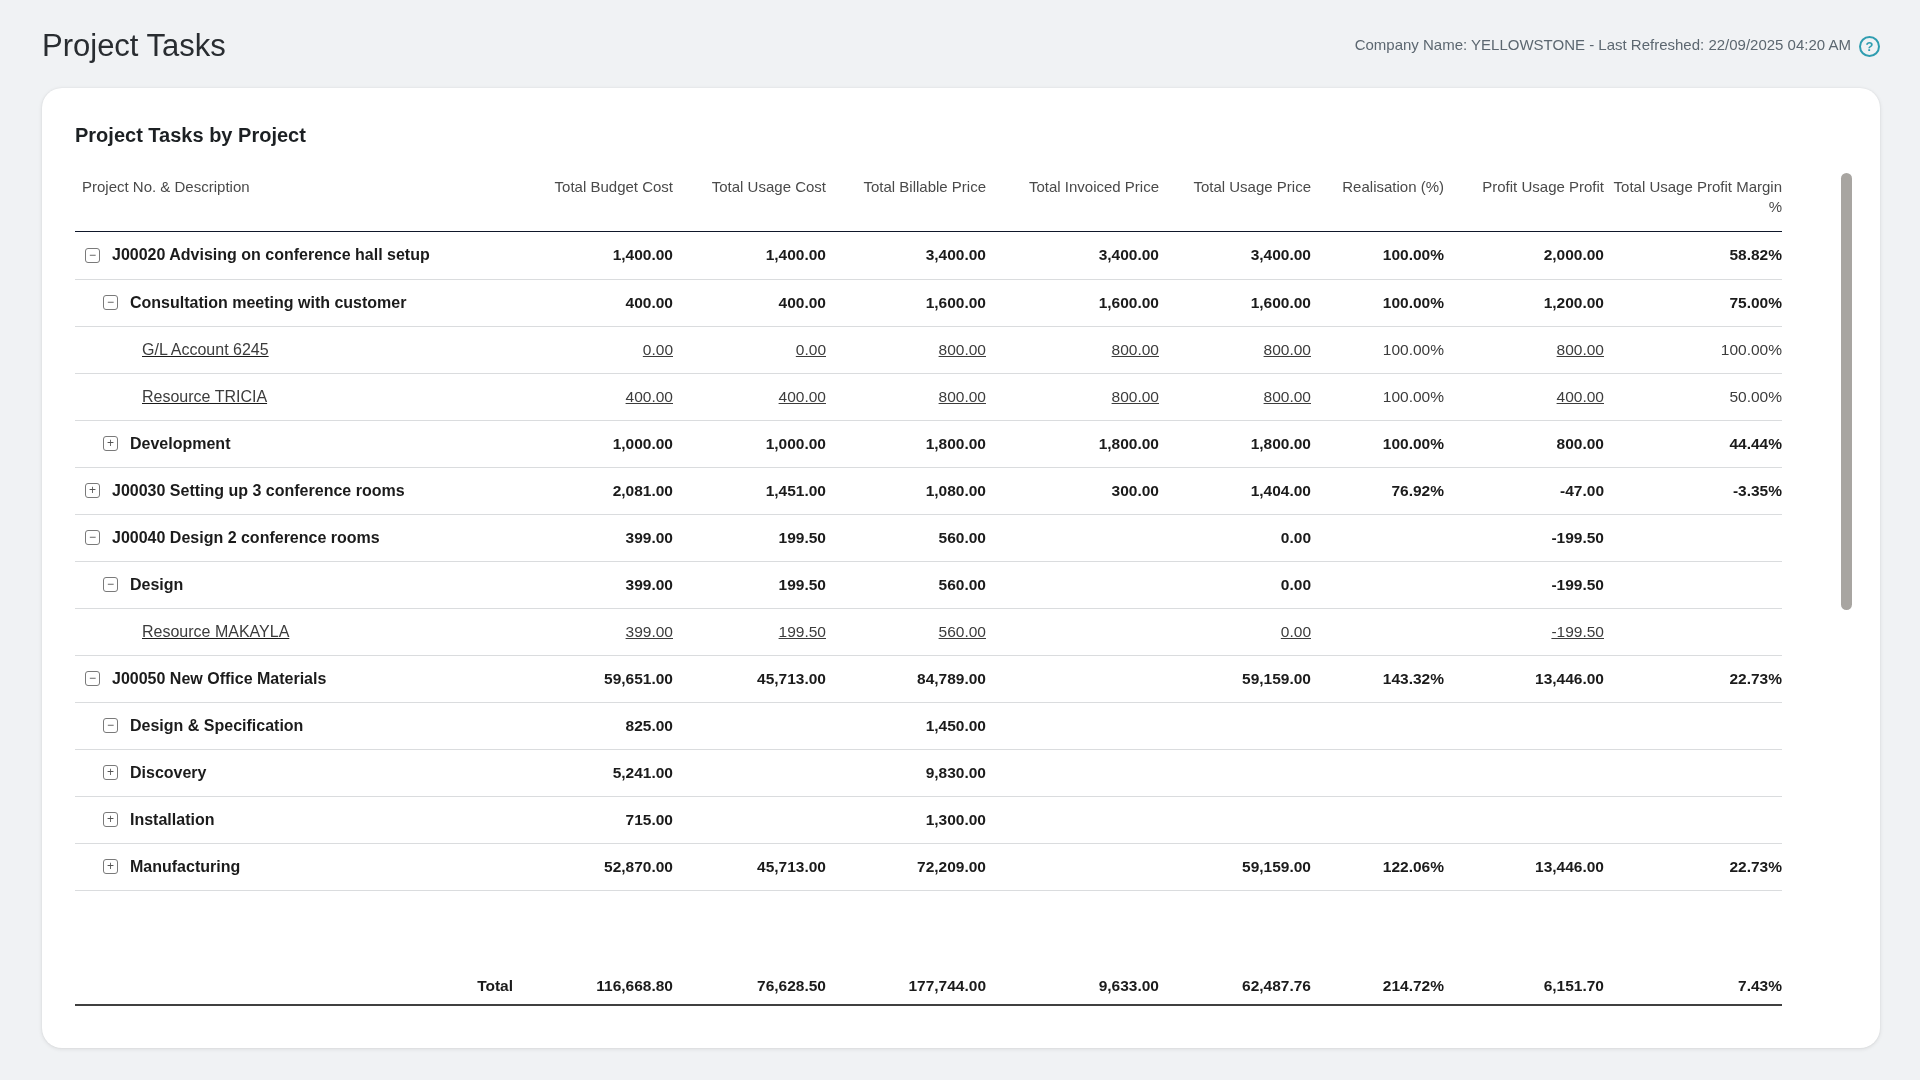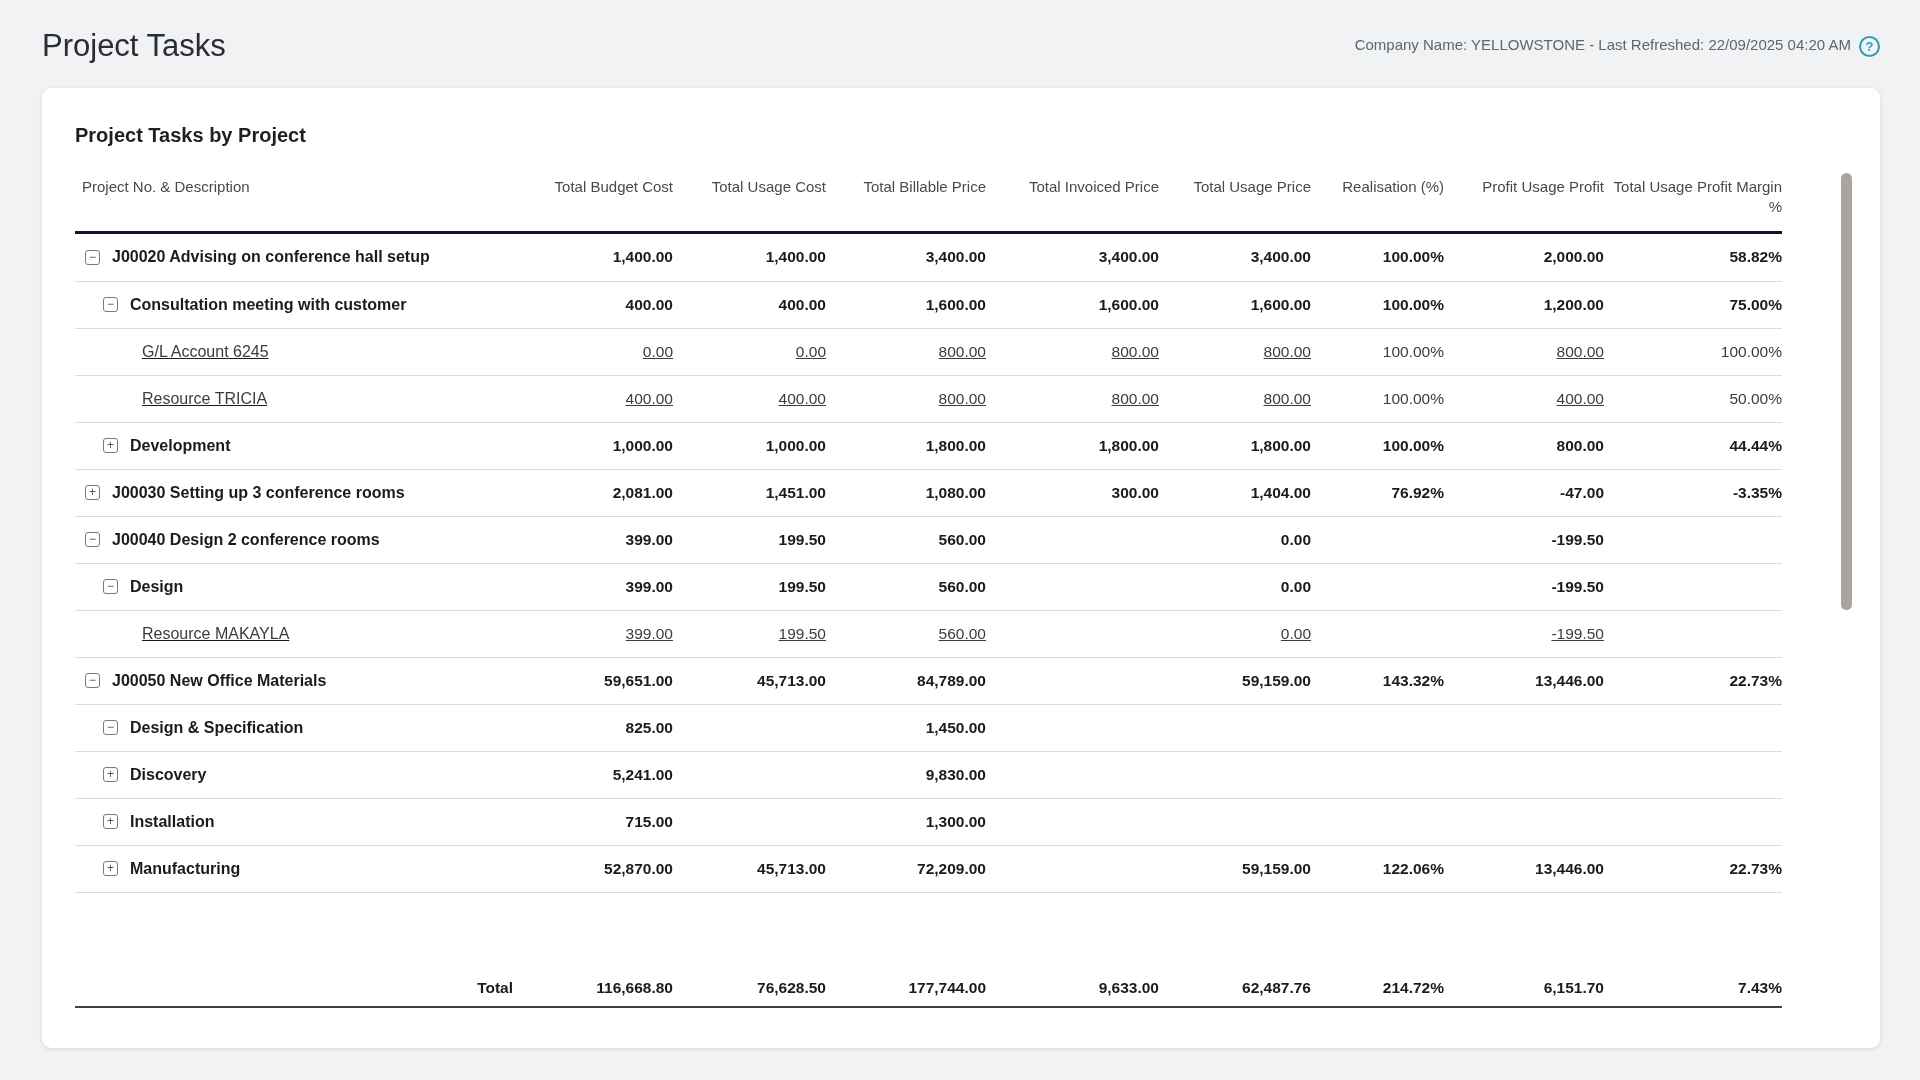--- a/index.html
+++ b/index.html
@@ -20,37 +20,37 @@
     width: 21px; height: 21px; border: 2px solid #2f9db0; border-radius: 50%;
     color: #2f9db0; font-size: 13px; font-weight: 700;
     display: flex; align-items: center; justify-content: center; cursor: pointer;
     line-height: 1;
   }
   .card {
     position: relative;
     margin: 20px 40px 0 42px;
     height: 960px;
     background: #ffffff;
-    border-radius: 9px;
+    border-radius: 20px;
     box-shadow: 0 1px 4px rgba(0,0,0,0.10), 0 0 2px rgba(0,0,0,0.06);
     padding: 0 33px;
     overflow: hidden;
   }
   .card-heading { margin-top: 36px; font-size: 20px; font-weight: 700; color: #1c2023; }
 
   table { border-collapse: collapse; table-layout: fixed; width: 1707px; }
   th, td { font-size: 15px; overflow: hidden; white-space: nowrap; }
 
   .hdr-table { margin-top: 30px; }
   .hdr-table th {
     font-weight: 400; color: #4a4a4a; text-align: right;
     vertical-align: top; padding-bottom: 14px; white-space: normal; line-height: 20px;
   }
   .hdr-table th:first-child { text-align: left; padding-left: 7px; }
-  .hdr-table { border-bottom: 3px solid #0f172a; }
+  .hdr-table { border-bottom: 1px solid #0f172a; }
 
   .rows-viewport { height: 735px; overflow: hidden; }
   .rows-table td { height: 47px; border-bottom: 1px solid #dadcde; }
   .rows-table td.num { text-align: right; font-size: 15.5px; color: #3c3c3c; }
   tr.bold td.num, tr.bold .row-label { font-weight: 700; color: #1b1b1b; }
   .row-label { font-size: 16px; color: #3c3c3c; }
   .desc-cell-inner { display: flex; align-items: center; }
   .toggle {
     width: 15px; height: 15px; flex: 0 0 15px; margin-right: 12px;
     border: 1px solid #7a7a7a; border-radius: 3px; color: #555;

